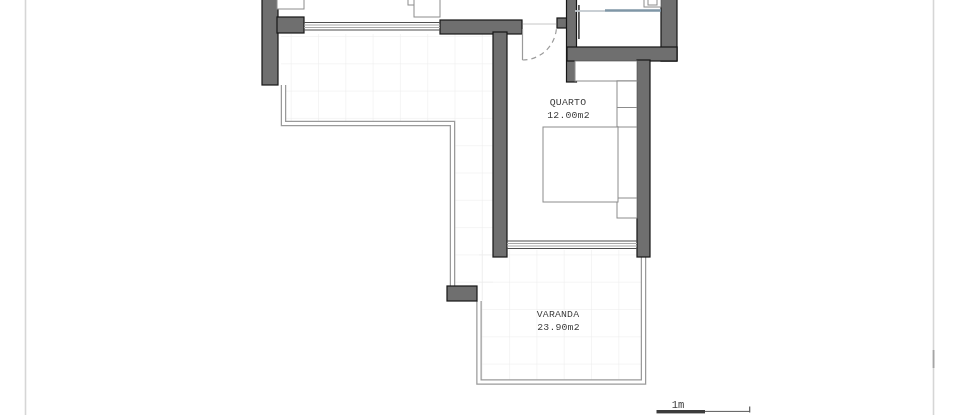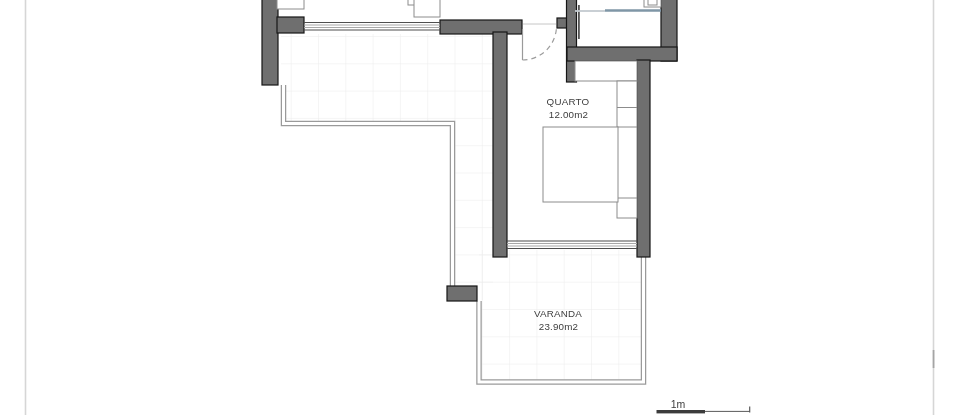--- a/index.html
+++ b/index.html
@@ -1,17 +1,17 @@
 <!DOCTYPE html>
 <html style="--wall-fill: #6f6f6f; --wall-outline: #161616; --grid-line: #ebebeb; --railing: #9a9a9a; --furniture-outline: #8c8c8c; --glass-dark: #7f96a6; --glass-light: #c3cad0; --door-arc: #9c9c9c; --label-text: #3d3d3d; --scale-bar: #3c3c3c; --page-edge: #d6d6d6;"><head>
 <meta charset="utf-8">
 <style>
   html,body{margin:0;padding:0;background:#ffffff;}
   .stage{position:relative;width:960px;height:415px;background:#fff;overflow:hidden;
-         font-family:Liberation Sans, sans-serif;}
+         font-family:Liberation Mono, monospace;}
   svg{display:block;}
   .wall{fill:var(--wall-fill);stroke:var(--wall-outline);stroke-width:1.2;}
   .tilearea{fill:url(#tiles);stroke:none;}
   .furn{fill:#ffffff;stroke:var(--furniture-outline);stroke-width:1;}
   .furnline{stroke:var(--furniture-outline);stroke-width:1;fill:none;}
   .rail-outer{stroke:var(--railing);stroke-width:5.5;fill:none;}
   .rail-inner{stroke:#ffffff;stroke-width:3;fill:none;}
   .win-outer{stroke:#4f4f4f;stroke-width:1.2;fill:none;}
   .win-inner{stroke:#a8a8a8;stroke-width:1;fill:none;}
   .arc{stroke:var(--door-arc);stroke-width:1.2;fill:none;stroke-dasharray:5 4;}

